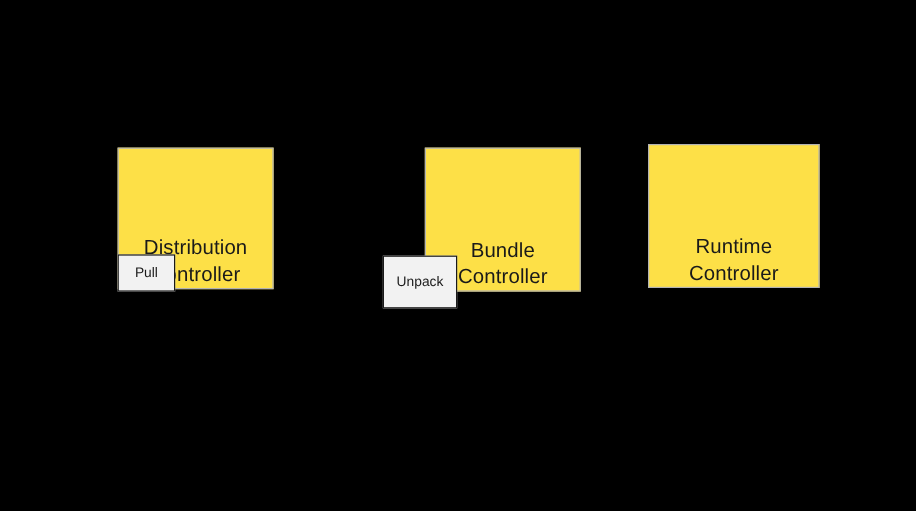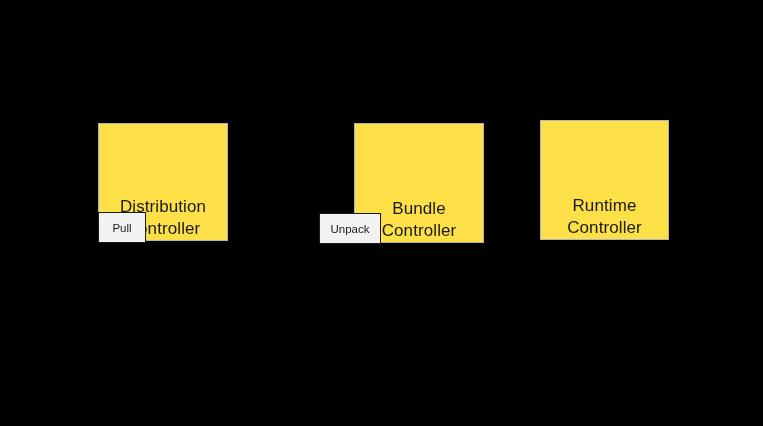--- a/index.html
+++ b/index.html
@@ -54,24 +54,24 @@
     font-size: 11.5px;
     line-height: 14px;
     text-align: center;
     white-space: nowrap;
     user-select: none;
   }
 
   
   #node-distribution-controller { left: 98px;  top: 123px; width: 130px; height: 118px; }
   #node-bundle-controller       { left: 319px; top: 123px; width: 130px; height: 120px; margin-left: 35px; }
-  #node-runtime-controller      { left: 540px; top: 120px; width: 129px; height: 120px; }
+  #node-runtime-controller      { left: 540px; top: 120px; width: 143px; height: 120px; }
 
   #subnode-pull   { left: 98px;  top: 212px; width: 48px; height: 31px; justify-content: center; }
-  #subnode-unpack { left: 319px; top: 213px; width: 62px; height: 31px; }
+  #subnode-unpack { left: 319px; top: 213px; width: 62px; height: 44px; }
 </style>
 </head>
 <body>
 
 <div id="canvas">
 
   <div class="node" id="node-distribution-controller">
     <span class="node-label">Distribution
 Controller</span>
   </div>

